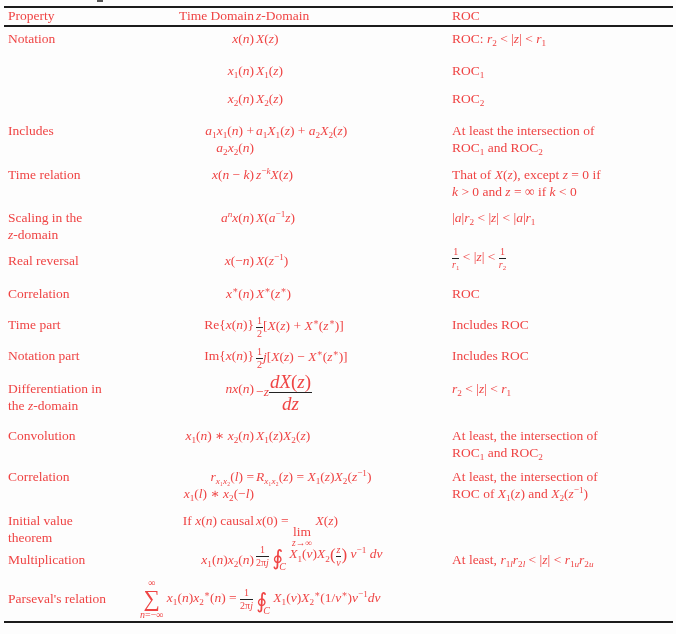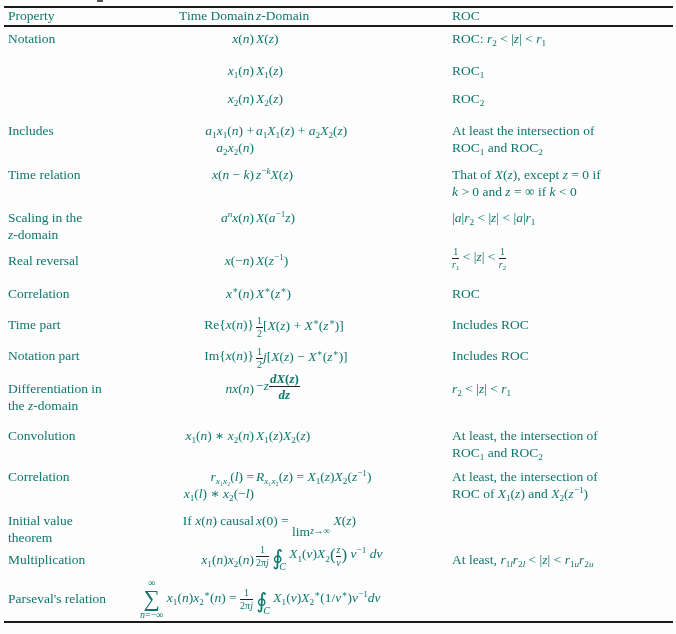--- a/index.html
+++ b/index.html
@@ -1,19 +1,19 @@
 <!DOCTYPE html>
 <html><head>
 <meta charset="utf-8">
 <style>
   html,body{margin:0;padding:0;background:#ffffff;}
   .page{
     position:relative;width:676px;height:634px;background:#fdfdfd;
     font-family:"Liberation Serif","DejaVu Serif",serif;
-    font-size:13.5px;color:#0f766e;overflow:hidden;
+    font-size:13.5px;color:#ef4444;overflow:hidden;
   }
   .rule{position:absolute;left:4px;right:3px;background:#1c1c1c;}
   .rule-top{top:6px;height:2px;}
   .rule-head{top:25px;height:1.5px;}
   .rule-bottom{top:621px;height:2px;}
   .fragment{position:absolute;left:97px;top:0;width:6px;height:2px;background:#555;}
   .hrow{position:absolute;top:8px;left:0;width:676px;}
   .row{position:absolute;left:0;width:676px;line-height:1.26;}
   .cell{position:absolute;top:0;}
   .c1{left:8px;width:132px;}
@@ -22,22 +22,22 @@
   .c4{left:452px;width:222px;}
   .cwide{left:140px;width:534px;white-space:nowrap;}
   i{font-style:italic;}
   sub,sup{font-size:68%;line-height:0;}
   sub{vertical-align:-0.35em;}
   sup{vertical-align:0.55em;}
   .frac{display:inline-block;text-align:center;vertical-align:-0.55em;line-height:1;}
   .frac .n{display:block;font-size:10px;border-bottom:1px solid #222;padding:0 1px 1px;}
   .frac .d{display:block;font-size:10px;padding-top:1px;}
   .frac.big{vertical-align:middle;}
-  .frac.big .n,.frac.big .d{font-size:13px;font-weight:bold;}
-  .limop{display:inline-flex;flex-direction:row;align-items:center;line-height:1;vertical-align:-0.8em;justify-content:flex-end;}
+  .frac.big .n,.frac.big .d{font-size:19px;}
+  .limop{display:inline-flex;flex-direction:column;align-items:center;line-height:1;vertical-align:-0.8em;justify-content:flex-end;}
   .limop .under{font-size:9.5px;padding-top:1px;}
   .oint{font-size:21px;line-height:0;vertical-align:-0.3em;display:inline-block;}
   .oint .oc{font-size:10px;vertical-align:-0.55em;margin-left:-4px;}
   .sum{display:inline-flex;flex-direction:column;align-items:center;line-height:1;vertical-align:middle;}
   .sum .st{font-size:10px;}
   .sum .sg{font-size:23px;line-height:0.95;}
   .sum .sb{font-size:10px;}
   .bigp{font-size:17px;vertical-align:-0.1em;}
   .lift5{top:-5px;}
   .lift7{top:-7px;}

